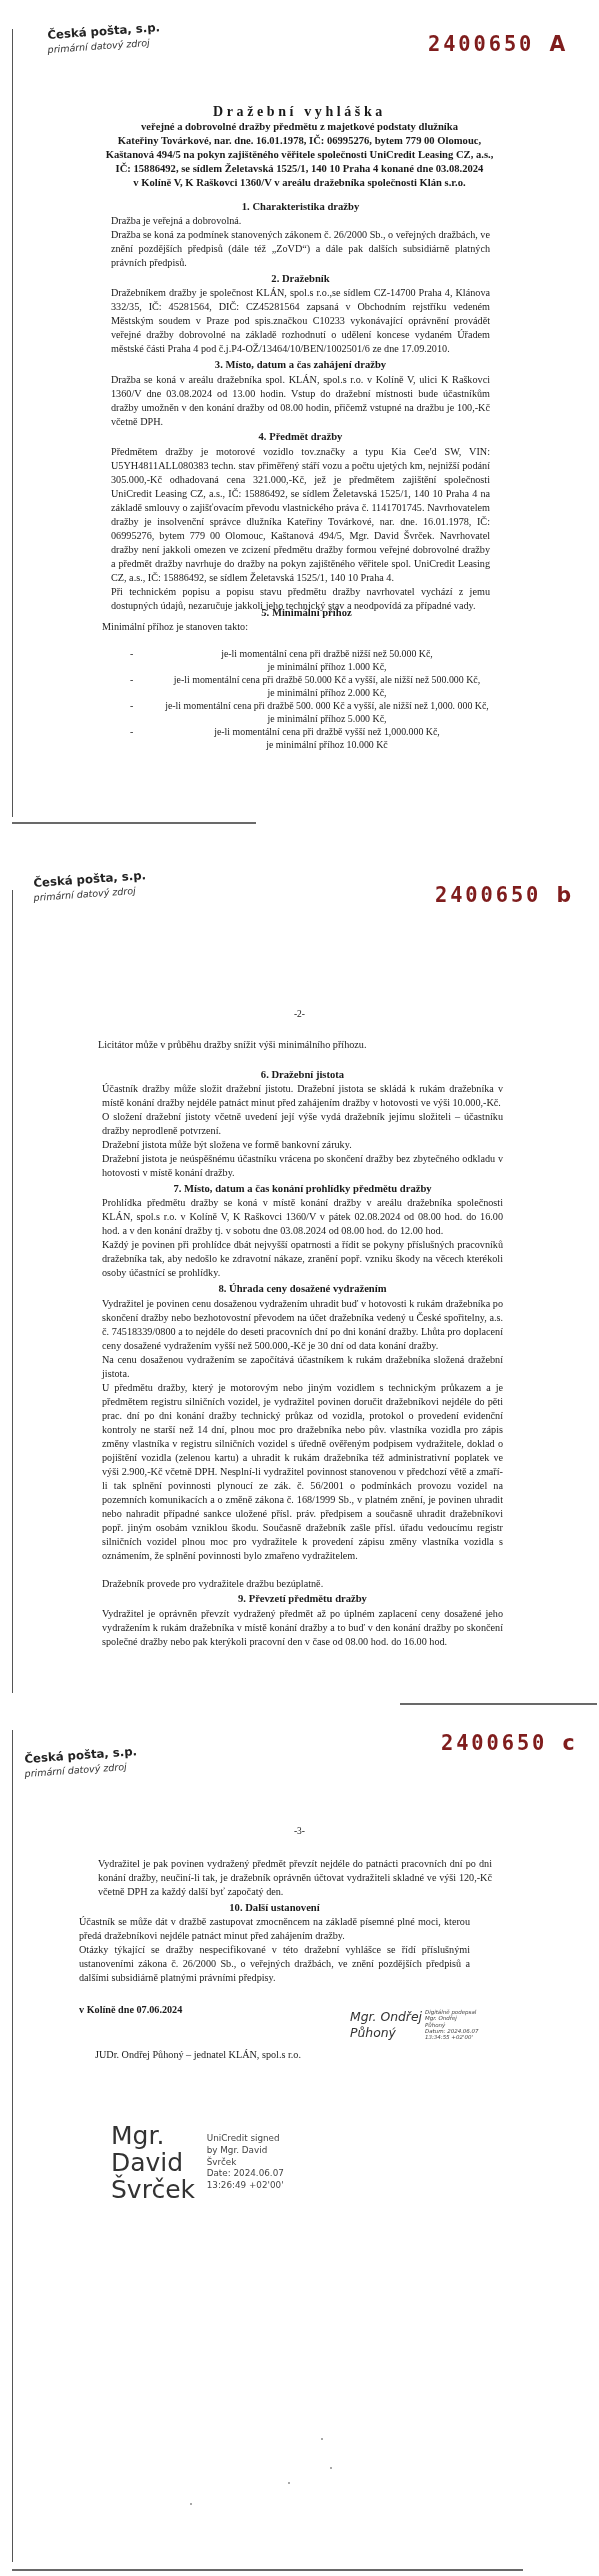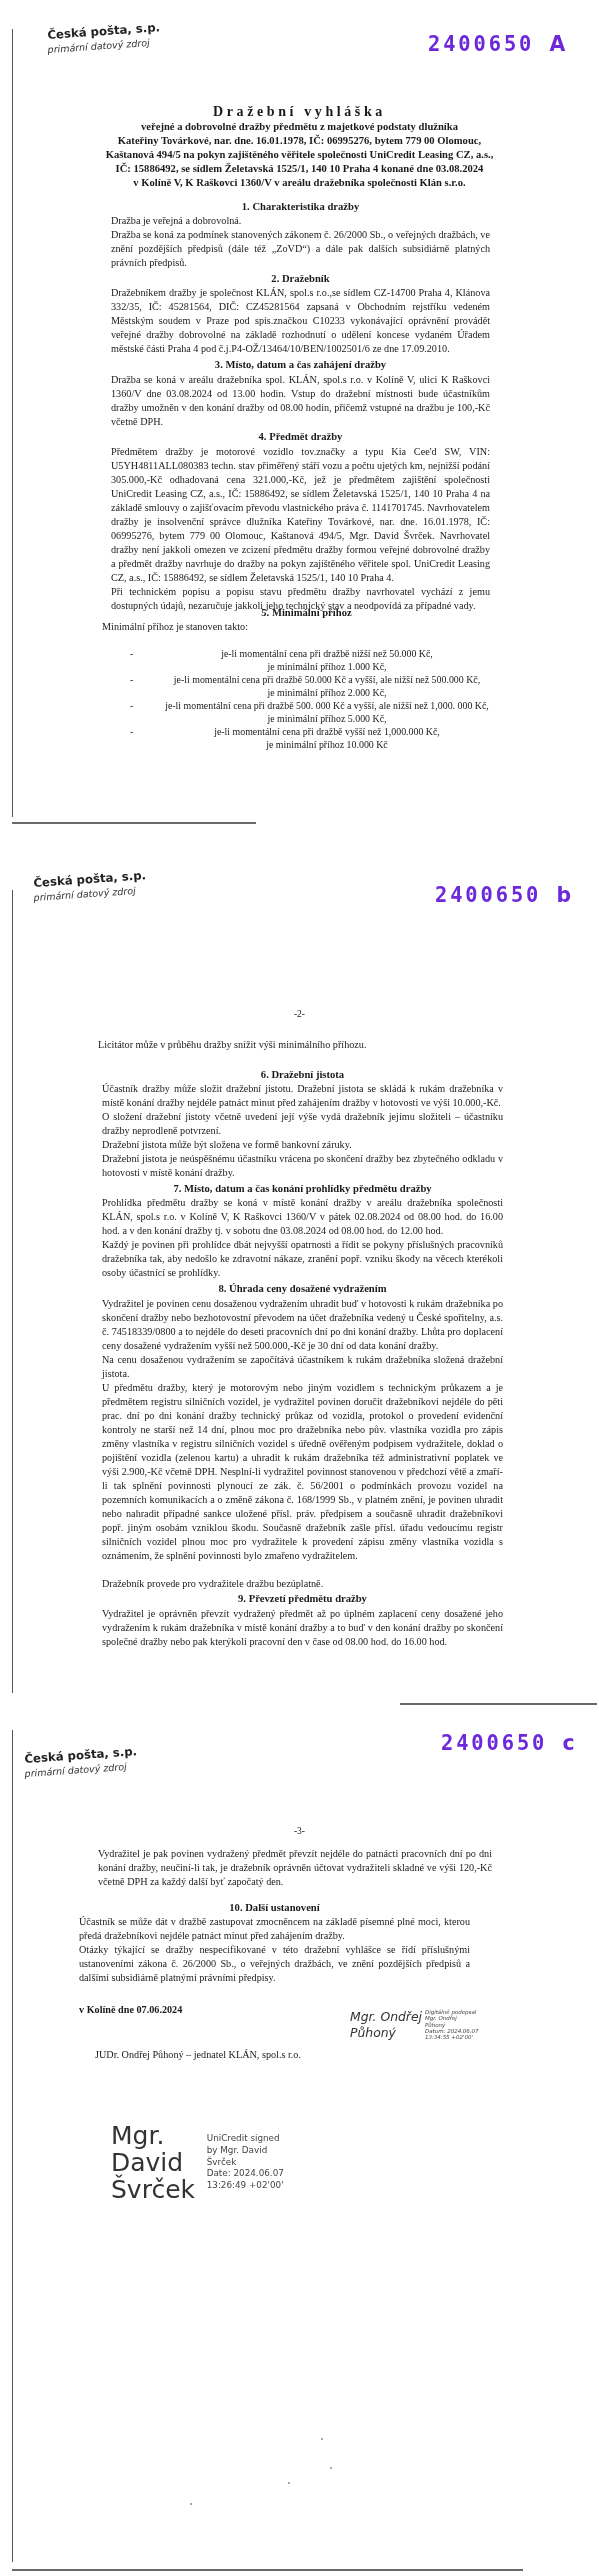--- a/index.html
+++ b/index.html
@@ -3,21 +3,21 @@
 <meta charset="utf-8">
 <style>
   html, body { margin: 0; padding: 0; background: #ffffff; }
   body { width: 599px; height: 2576px; position: relative; overflow: hidden; color: #1a1a1a; }
   .page { position: absolute; left: 0; width: 599px; background: #fff; }
   .page-border-left { position: absolute; left: 11.7px; width: 0.7px; background: #555; }
   .page-break-line { position: absolute; height: 1.5px; background: #444; opacity: .8; }
   .stamp { position: absolute; font-family: "DejaVu Sans", sans-serif; }
   .stamp .org { font-size: 11.7px; font-weight: bold; color: #222; transform: rotate(-4deg); transform-origin: left bottom; display: block; }
   .stamp .sub { font-size: 9.5px; font-style: italic; color: #333; transform: rotate(-4deg); transform-origin: left bottom; display: block; margin-top: 1.5px; }
-  .docnum { position: absolute; font-family: "DejaVu Sans Mono", monospace; font-weight: bold; font-size: 20.4px; letter-spacing: 2.9px; color: #6d28d9; }
+  .docnum { position: absolute; font-family: "DejaVu Sans Mono", monospace; font-weight: bold; font-size: 20.4px; letter-spacing: 2.9px; color: #7f1d1d; }
   .docnum .suffix { font-family: "DejaVu Sans", sans-serif; font-weight: bold; }
   .title { position: absolute; left: 0; width: 599px; text-align: center; font-family: "Liberation Serif", serif; font-weight: bold; font-size: 14px; letter-spacing: 3.6px; }
   .subtitle { position: absolute; left: 95px; width: 409px; text-align: center; font-family: "Liberation Serif", serif; font-weight: bold; font-size: 10.6px; line-height: 14px; }
   .block { position: absolute; left: 95px; width: 394px; font-family: "Liberation Serif", serif; font-size: 10.2px; line-height: 14px; text-align: justify; }
   .block p { margin: 0; }
   .sec-h { font-weight: bold; text-align: center; font-size: 10.6px; margin: 1.5px 0 0.7px; }
   .page-num { position: absolute; left: 0; width: 599px; text-align: center; font-family: "Liberation Serif", serif; font-size: 9.5px; }
   ul.bids { list-style: none; margin: 13px 0 0 0; padding: 0 0 0 28px; font-size: 9.9px; }
   ul.bids li { position: relative; padding-left: 13px; line-height: 13px; text-align: center; }
   ul.bids li::before { content: "-"; position: absolute; left: 0; }
@@ -142,21 +142,21 @@
     <span class="org">Česká pošta, s.p.</span>
     <span class="sub">primární datový zdroj</span>
   </div>
   <div class="docnum" style="left:441px;top:23.4px;">
     <span>2400650</span>
     <span class="suffix">c</span>
   </div>
 
   <div class="page-num" style="top:118px;">-3-</div>
 
-  <div class="block" style="top:139px;left:98px;width:394px;">
+  <div class="block" style="top:149px;left:98px;width:394px;">
     <p>Vydražitel je pak povinen vydražený předmět převzít nejdéle do patnácti pracovních dní po dni konání dražby, neučiní-li tak, je dražebník oprávněn účtovat vydražiteli skladné ve výši 120,-Kč včetně DPH za každý další byť započatý den.</p>
   </div>
 
   <div class="block" style="top:191px;left:79px;width:391px;">
     <div class="sec-h">10. Další ustanovení</div>
     <p>Účastník se může dát v dražbě zastupovat zmocněncem na základě písemné plné moci, kterou předá dražebníkovi nejdéle patnáct minut před zahájením dražby.</p>
     <p>Otázky týkající se dražby nespecifikované v této dražební vyhlášce se řídí příslušnými ustanoveními zákona č. 26/2000 Sb., o veřejných dražbách, ve znění pozdějších předpisů a dalšími subsidiárně platnými právními předpisy.</p>
   </div>
 
   <div class="block" style="top:295px;left:79px;width:219px;text-align:left;font-weight:bold;">v Kolíně dne 07.06.2024</div>

